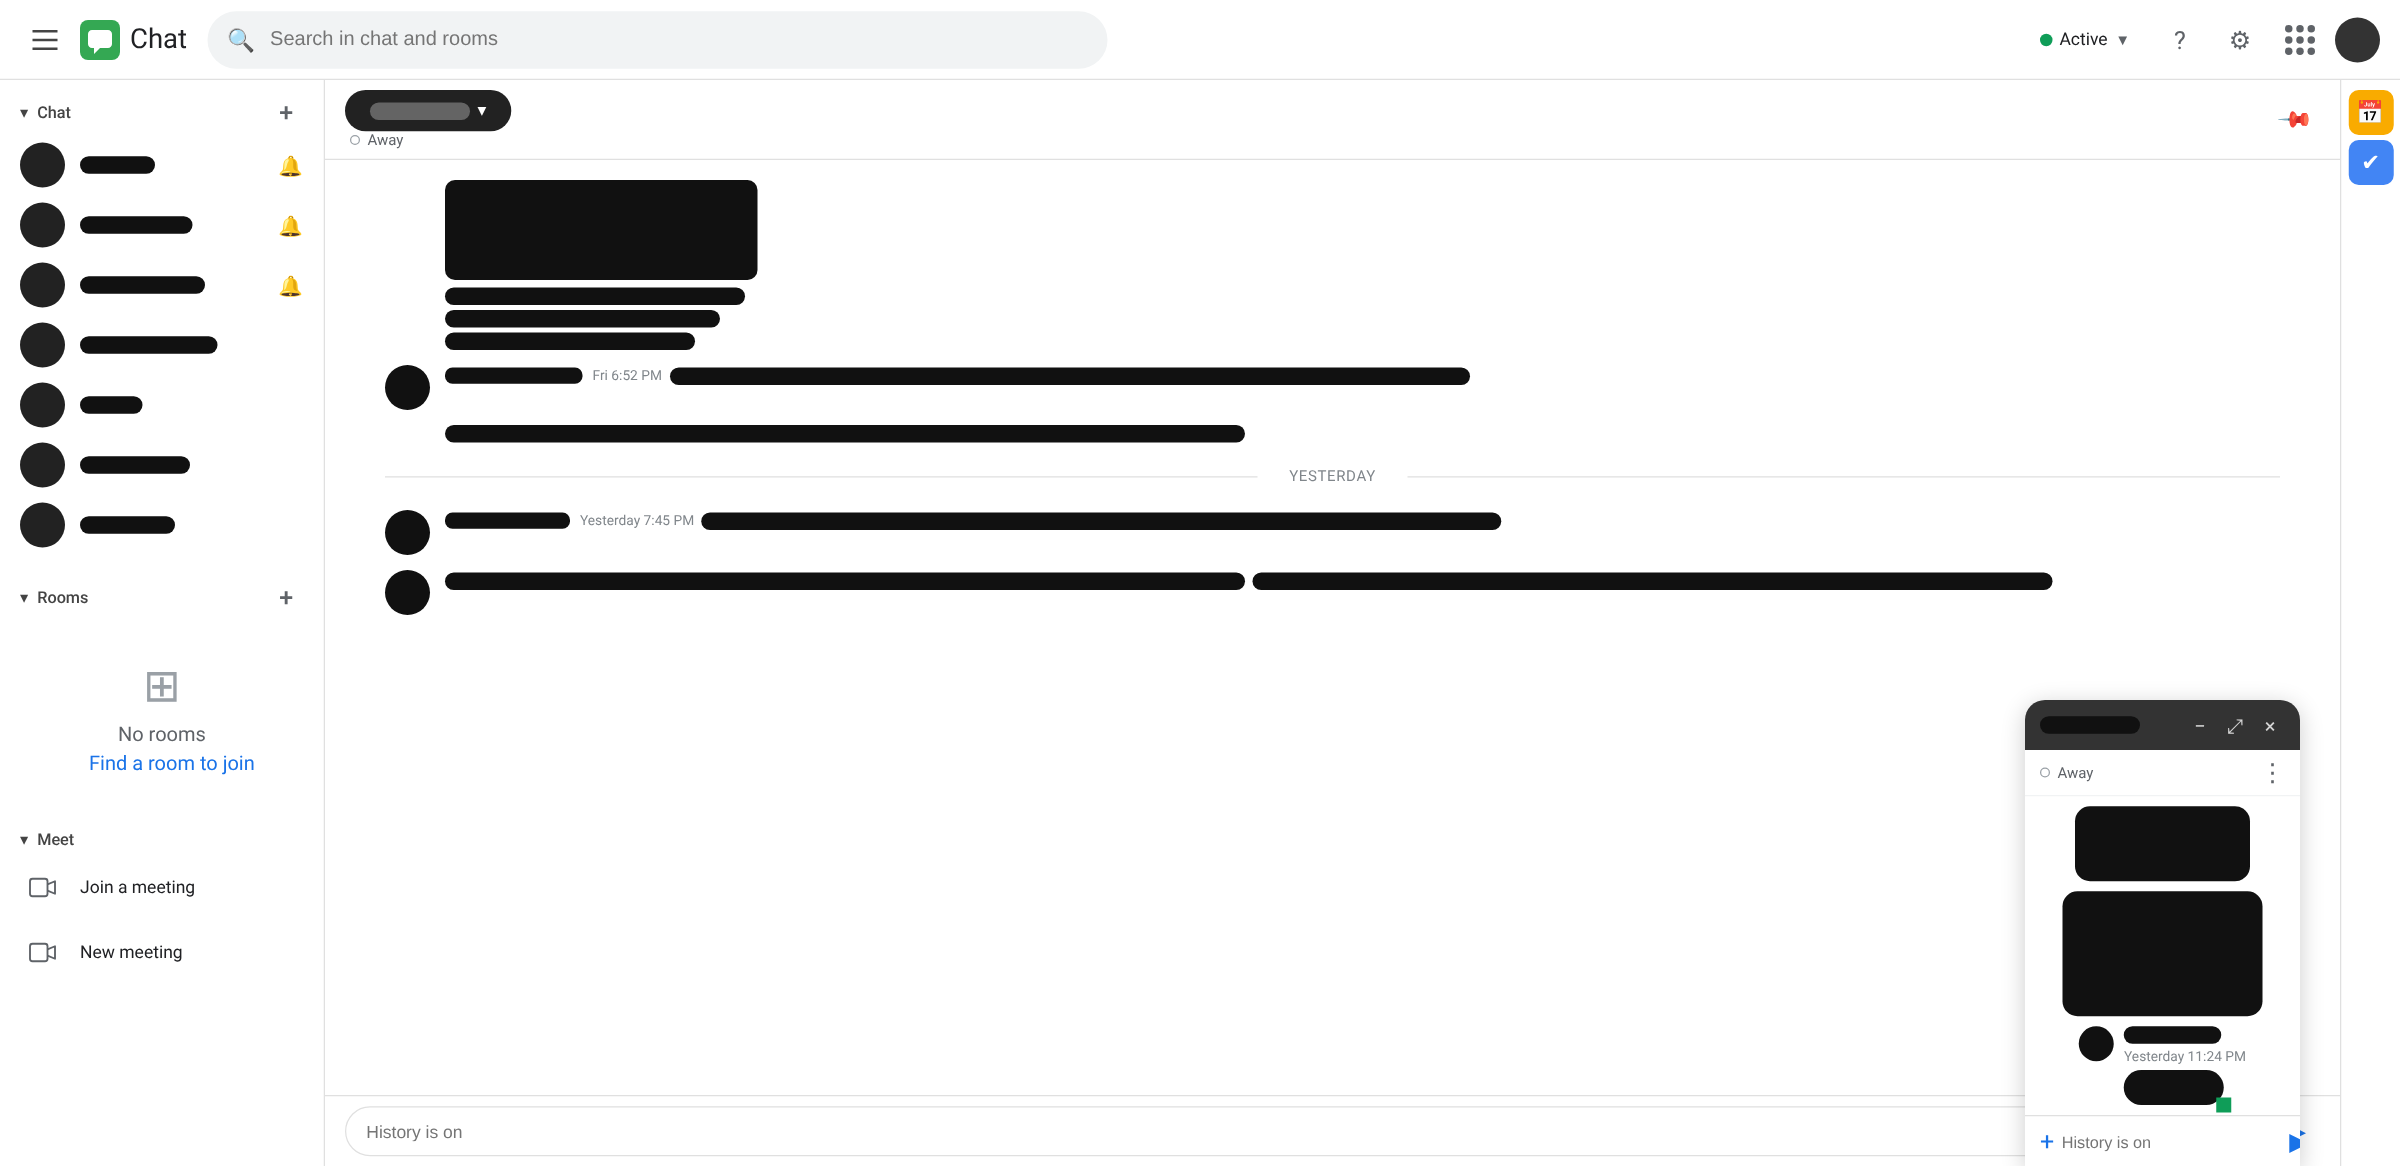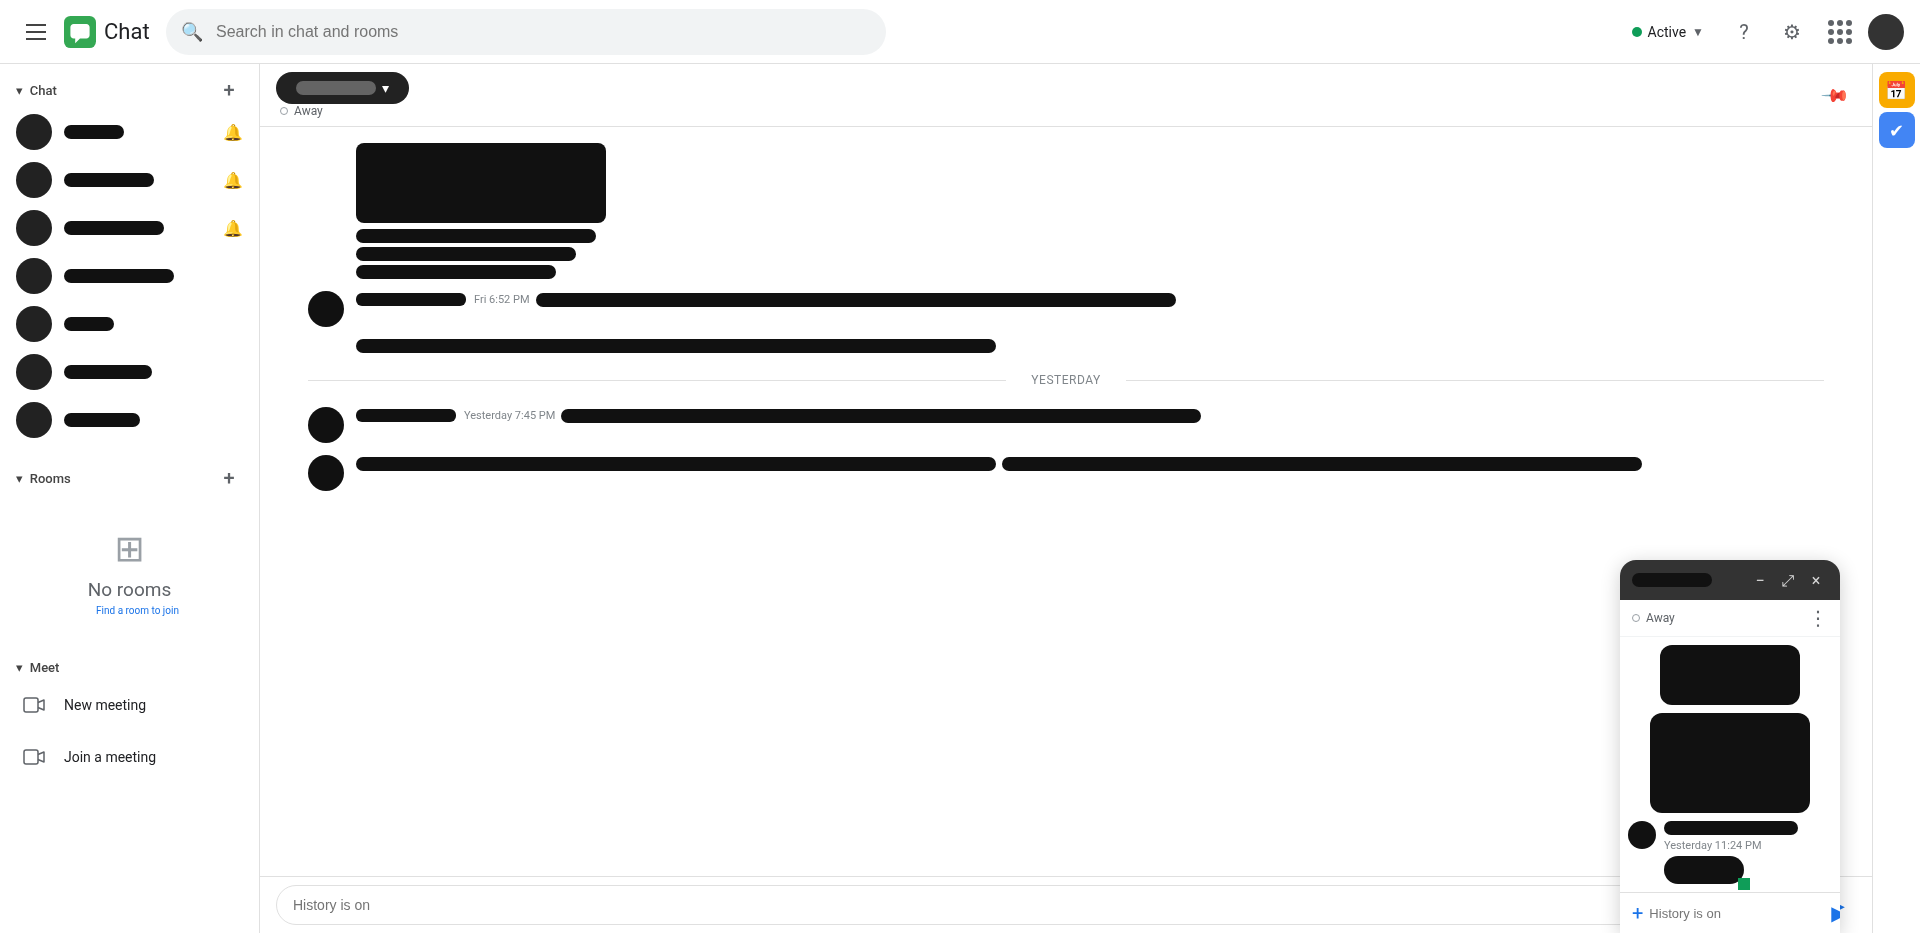--- a/index.html
+++ b/index.html
@@ -46,22 +46,22 @@
     }
     .add-btn { width: 28px; height: 28px; border-radius: 50%; display: flex; align-items: center; justify-content: center; cursor: pointer; font-size: 20px; color: #5f6368; }
     .chat-item {
       display: flex; align-items: center; padding: 6px 16px; cursor: pointer;
       position: relative; gap: 12px;
     }
     .chat-avatar { width: 36px; height: 36px; border-radius: 50%; background: #222; flex-shrink: 0; position: relative; }
     .chat-name-bar { height: 14px; border-radius: 7px; background: #111; }
     .chat-bell { margin-left: auto; color: #9aa0a6; font-size: 16px; }
     .no-rooms-container { display: flex; flex-direction: column; align-items: center; padding: 32px 16px; color: #5f6368; }
-    .no-rooms-text { font-size: 19px; color: #5f6368; margin-bottom: 4px; }
-    .find-room-link { font-size: 10px; color: #1a73e8; cursor: pointer; padding-left: 16px; }
+    .no-rooms-text { font-size: 16px; color: #5f6368; margin-bottom: 4px; }
+    .find-room-link { font-size: 16px; color: #1a73e8; cursor: pointer; padding-left: 16px; }
     .meet-item { display: flex; align-items: center; gap: 12px; padding: 8px 16px; cursor: pointer; font-size: 14px; color: #202124; }
     .meet-icon { width: 36px; height: 36px; display: flex; align-items: center; justify-content: center; color: #5f6368; font-size: 18px; }
 
     
     .main-chat { flex: 1; display: flex; flex-direction: column; overflow: hidden; position: relative; }
     .chat-header {
       display: flex; align-items: center; padding: 8px 16px; border-bottom: 1px solid #e0e0e0;
       background: #fff; flex-shrink: 0;
     }
     .contact-btn {
@@ -125,21 +125,21 @@
     .popup-header {
       background: #333; display: flex; align-items: center; justify-content: space-between;
       padding: 8px 12px; color: #fff;
     }
     .popup-title-bar { height: 14px; background: #111; border-radius: 7px; width: 80px; }
     .popup-header-actions { display: flex; gap: 4px; }
     .popup-action-btn { color: rgba(255,255,255,0.8); cursor: pointer; font-size: 16px; width: 24px; height: 24px; display: flex; align-items: center; justify-content: center; }
     .popup-away { display: flex; align-items: center; gap: 6px; font-size: 12px; color: #5f6368; padding: 6px 12px; border-bottom: 1px solid #f1f3f4; }
     .popup-away-dot { width: 8px; height: 8px; border-radius: 50%; border: 1.5px solid #9aa0a6; }
     .popup-more-btn { color: #5f6368; cursor: pointer; font-size: 20px; }
-    .popup-messages { flex: 1; overflow-y: auto; padding: 8px; display: flex; flex-direction: column; gap: 8px; min-height: 200px; max-height: 260px; }
+    .popup-messages { flex: 1; overflow-y: auto; padding: 8px; display: flex; flex-direction: column; gap: 8px; min-height: 200px; max-height: 260px; align-items: center; }
     .popup-msg-row { display: flex; gap: 8px; align-items: flex-start; }
     .popup-avatar { width: 28px; height: 28px; border-radius: 50%; background: #111; flex-shrink: 0; }
     .popup-input-area {
       padding: 8px 12px; border-top: 1px solid #e0e0e0;
       display: flex; align-items: center; gap: 6px;
     }
     .popup-add-btn { color: #1a73e8; font-size: 20px; cursor: pointer; }
     .popup-input { flex: 1; border: none; font-size: 13px; outline: none; color: #5f6368; background: transparent; }
     .popup-send-btn { color: #1a73e8; font-size: 20px; cursor: pointer; }
 
@@ -260,30 +260,30 @@
         <span>Meet</span>
       </span>
     </div>
     <div class="meet-item">
       <div class="meet-icon">
         <svg width="22" height="22" viewBox="0 0 22 22" fill="none">
             <rect x="1" y="4" width="14" height="14" rx="2" stroke="#5f6368" stroke-width="1.5"></rect>
             <path d="M15 8.5L21 6v10l-6-2.5" stroke="#5f6368" stroke-width="1.5" stroke-linejoin="round"></path>
           </svg>
       </div>
-      <span>New meeting</span>
+      <span>Join a meeting</span>
     </div>
     <div class="meet-item">
       <div class="meet-icon">
         <svg width="22" height="22" viewBox="0 0 22 22" fill="none">
             <rect x="1" y="4" width="14" height="14" rx="2" stroke="#5f6368" stroke-width="1.5"></rect>
             <path d="M15 8.5L21 6v10l-6-2.5" stroke="#5f6368" stroke-width="1.5" stroke-linejoin="round"></path>
           </svg>
       </div>
-      <span>Join a meeting</span>
+      <span>New meeting</span>
     </div>
   </div>
 
   <div class="main-chat">
 
     <div class="chat-header">
       <div style="display:flex;flex-direction:column;">
         <div style="display:flex;align-items:center;gap:6px;">
           <div class="contact-btn">
             <span style="width:80px;height:14px;background:rgba(255,255,255,0.3);border-radius:7px;display:block;"></span>

